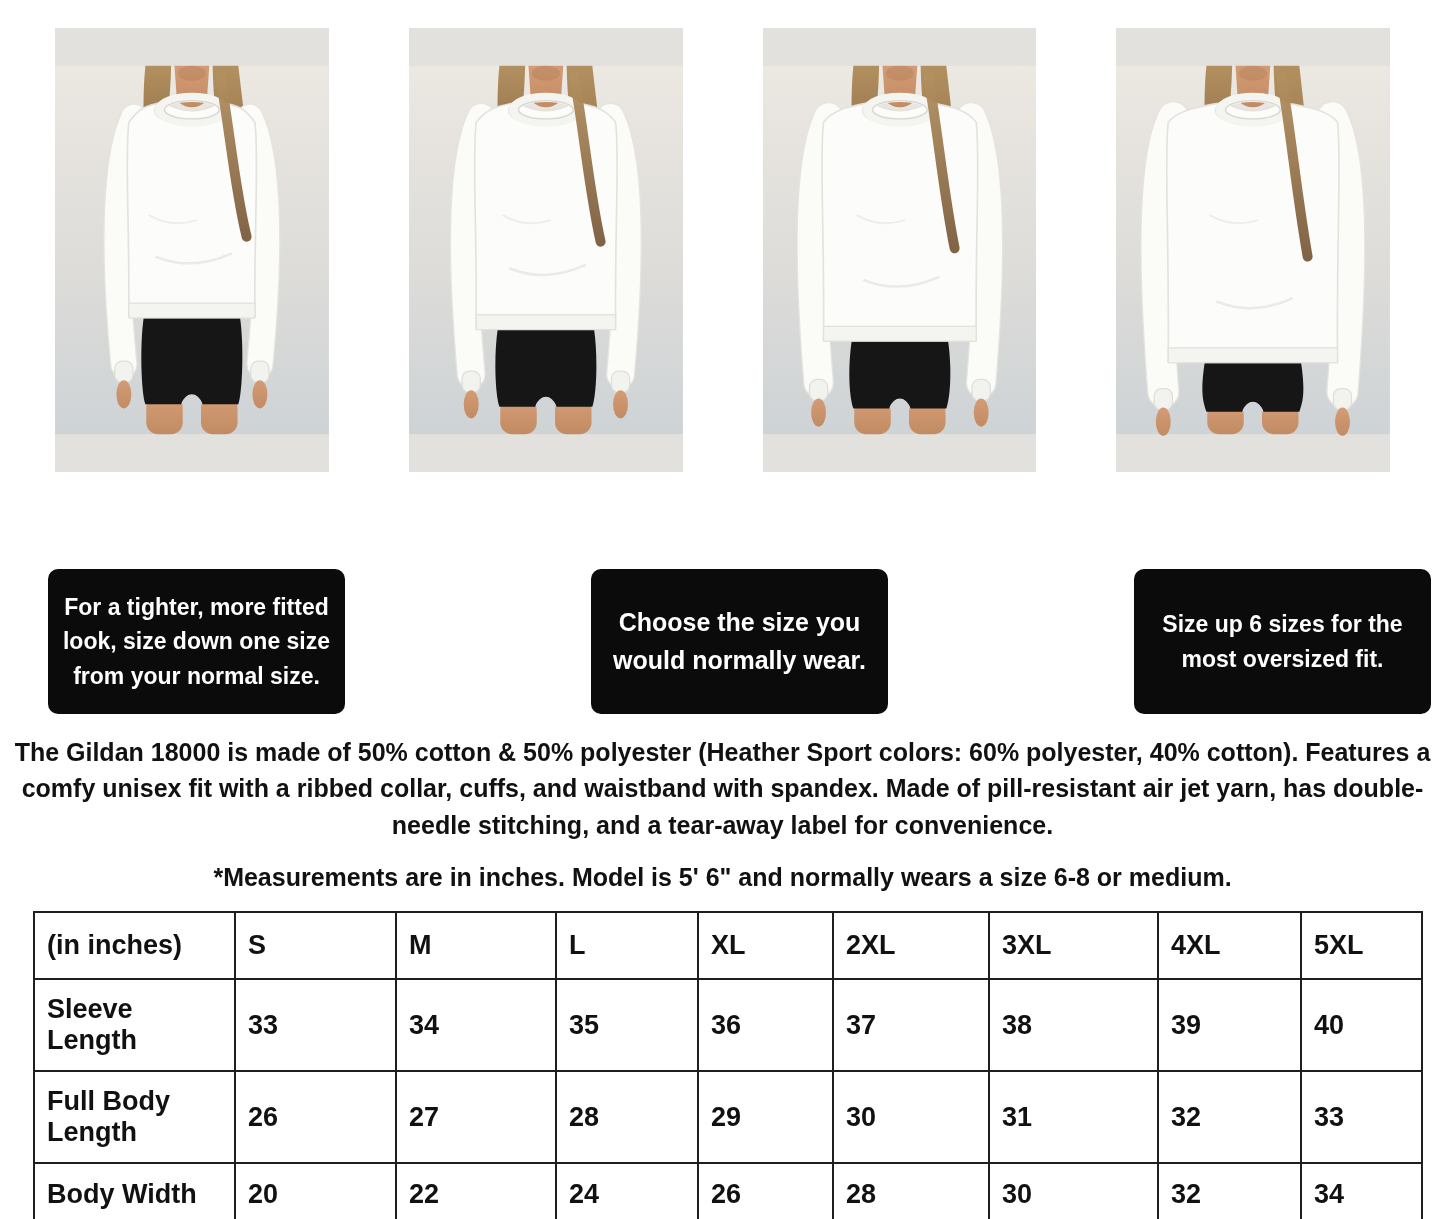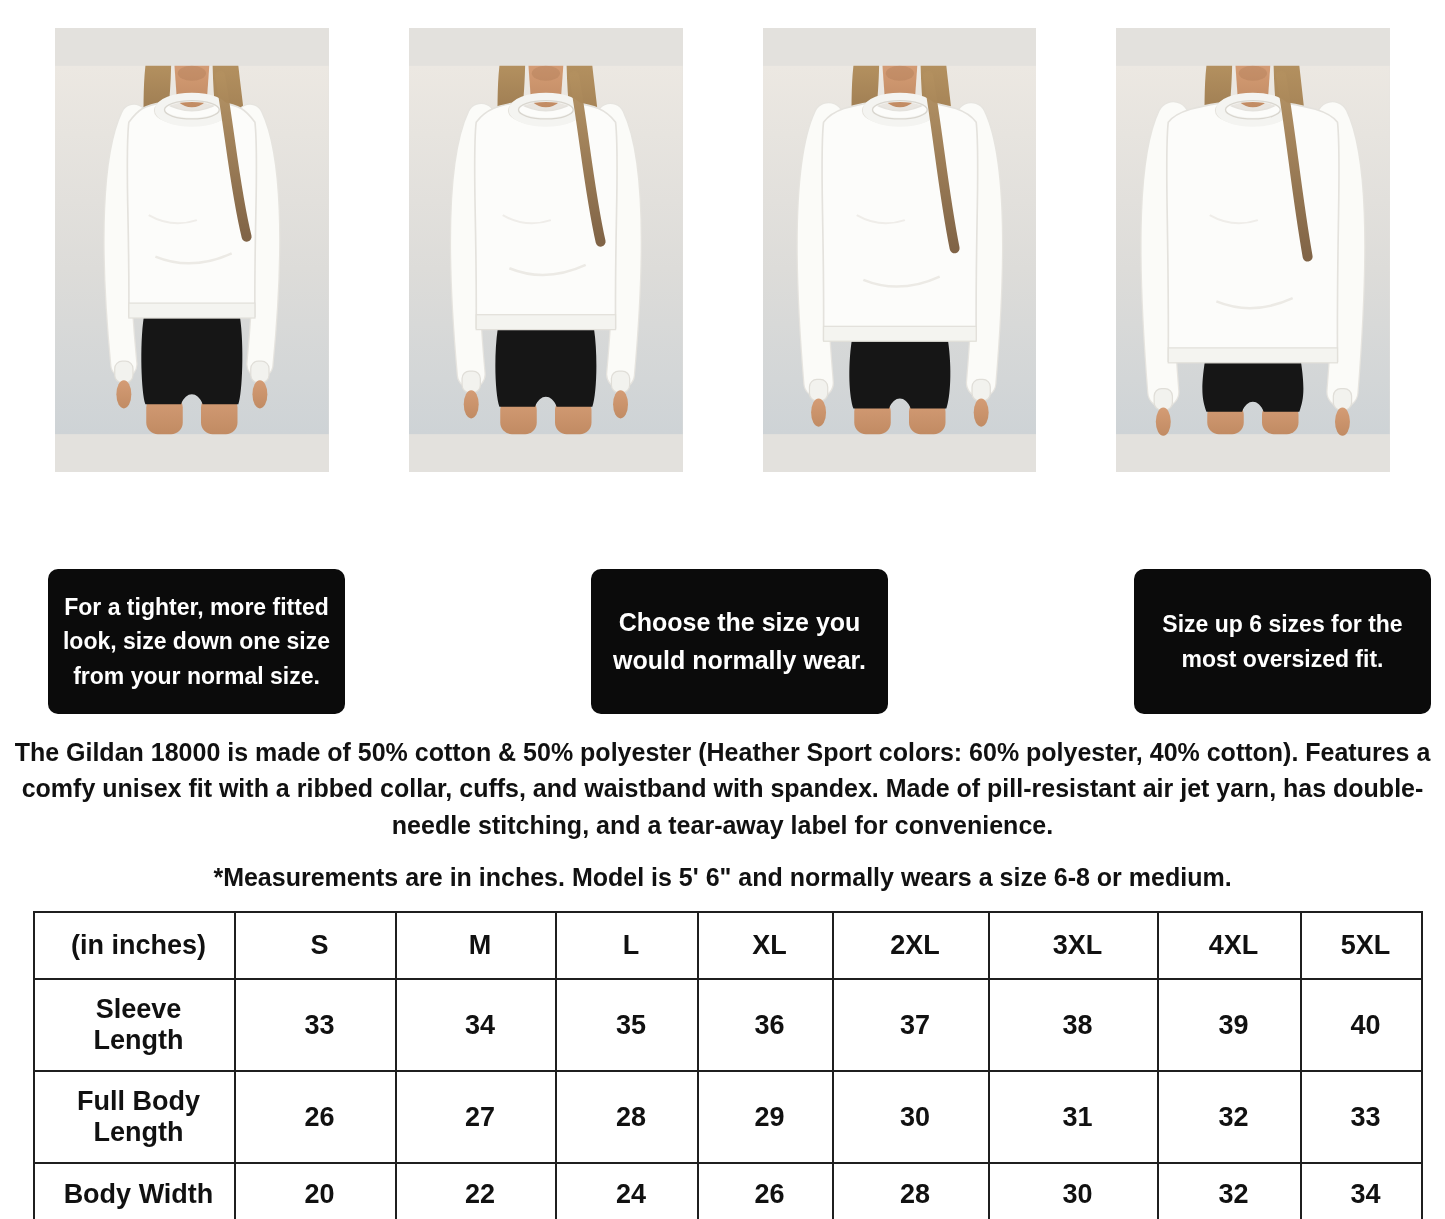--- a/index.html
+++ b/index.html
@@ -21,21 +21,21 @@
     font-size:23px;line-height:1.5;
   }
   .fitbox.large{font-size:25px;}
 
   .desc{margin:20px auto 0 auto;width:1424px;text-align:center;font-size:25px;line-height:1.45;}
   .note{margin-top:16px;}
 
   table.sizes{border-collapse:collapse;margin:16px 0 0 33px;table-layout:fixed;}
   table.sizes th, table.sizes td{
     border:2px solid #1f1f1f;
-    text-align:center;vertical-align:middle;
+    text-align:left;vertical-align:middle;
     padding:4px 4px 4px 12px;
     font-size:27px;font-weight:700;color:#111;
     overflow:hidden;
   }
   tr.hdr{height:67px;}
   tr.r-tall{height:92px;}
   tr.r-short{height:62px;}
 </style>
 </head>
 <body>

